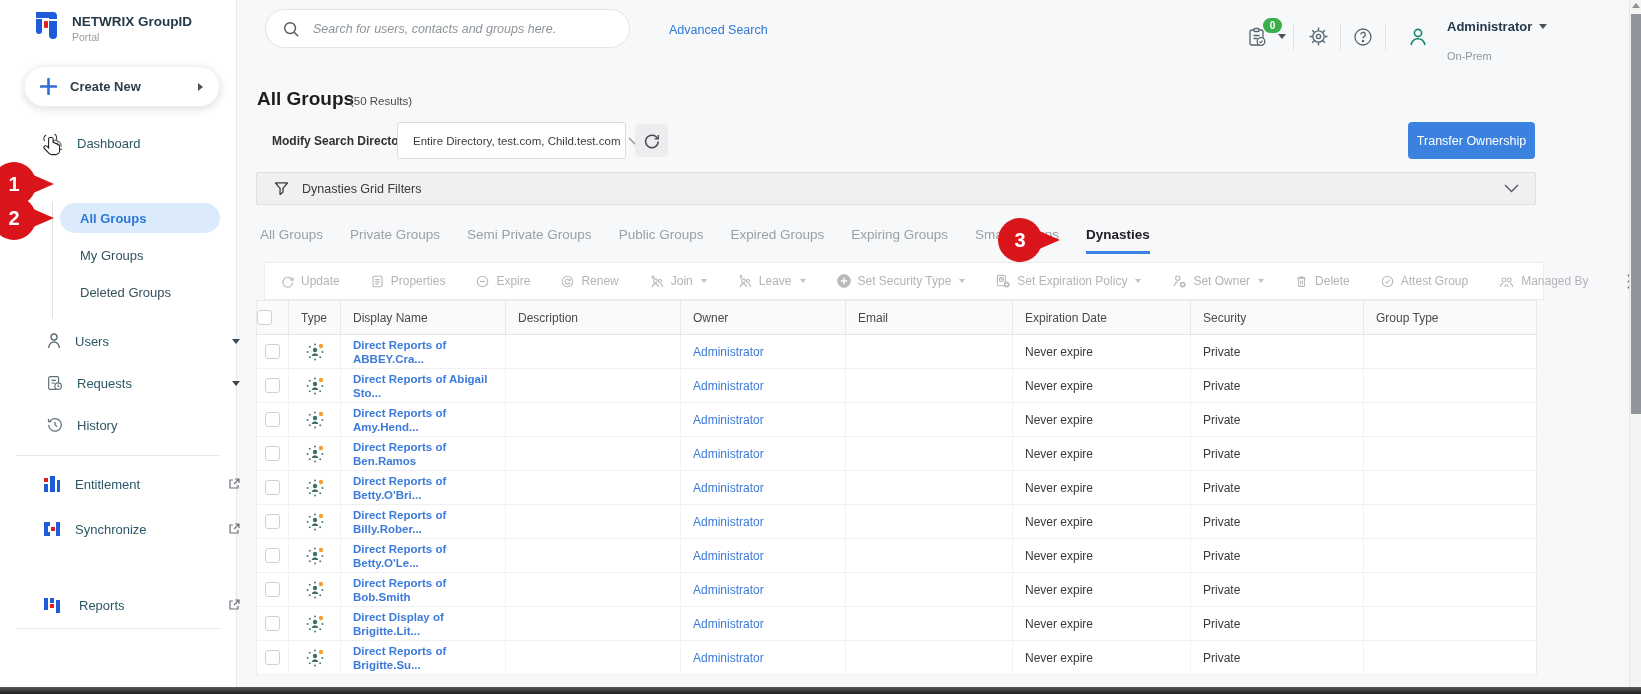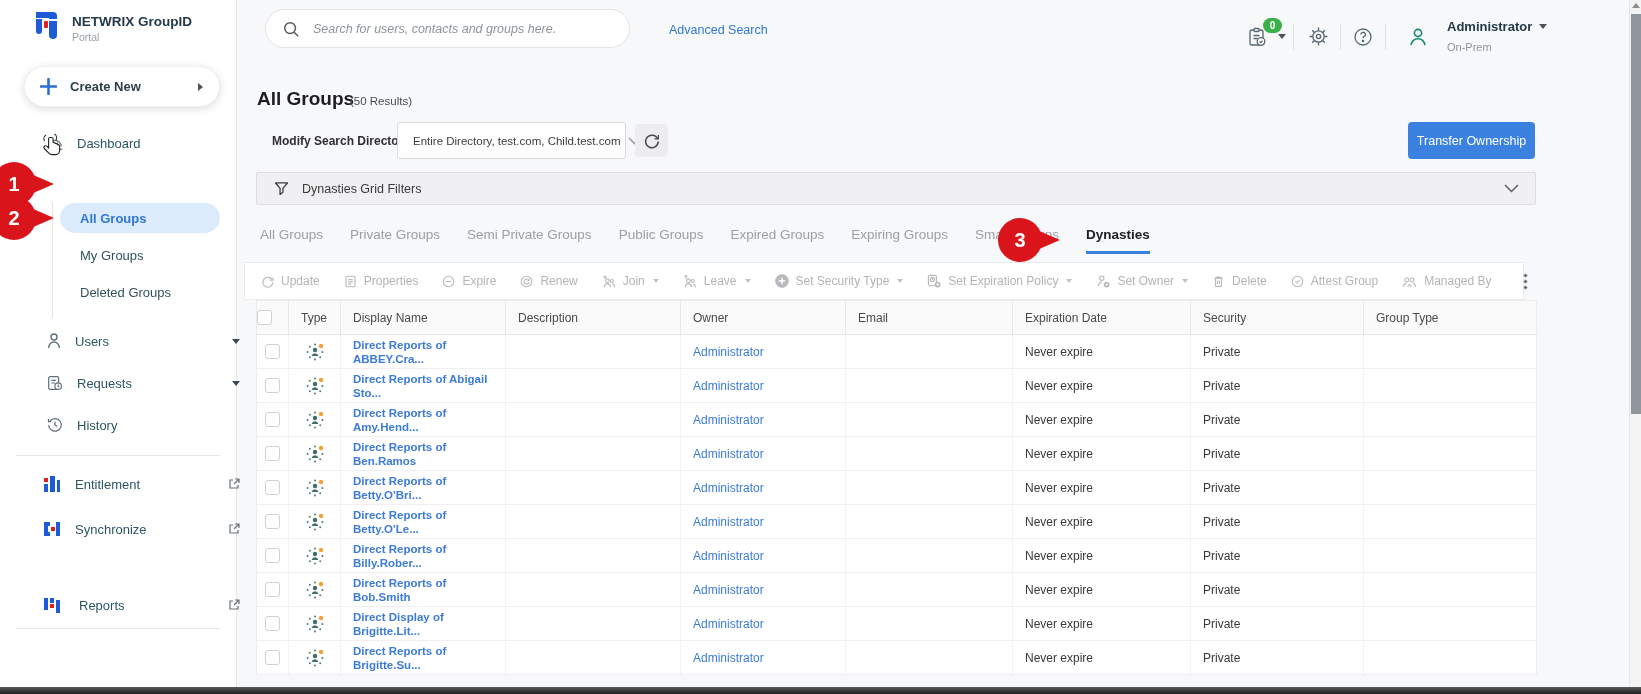--- a/index.html
+++ b/index.html
@@ -36,21 +36,21 @@
   .search-pill { position: absolute; left: 265px; top: 9px; width: 365px; height: 39px; background: #fff; border: 1px solid #e3e3e6; border-radius: 20px; display: flex; align-items: center; padding: 0 14px 0 16px; gap: 13px; }
   .search-pill input { border: none; outline: none; flex: 1; font-size: 12.5px; font-style: italic; color: #555; background: transparent; font-family: inherit; }
   .search-pill input::placeholder { color: #8d9499; }
   .advanced-link { position: absolute; left: 669px; top: 23px; font-size: 12.5px; color: #2f78d6; cursor: pointer; }
   .top-right { position: absolute; top: 0; left: 1240px; height: 60px; }
   .tr-item { position: absolute; cursor: pointer; }
   .badge { position: absolute; left: 17px; top: -8px; min-width: 19px; height: 15px; background: #3ab04a; border-radius: 8px; color: #fff; font-size: 10px; font-weight: bold; display: flex; align-items: center; justify-content: center; padding: 0 5px; }
   .tr-caret { width: 0; height: 0; border-top: 5px solid #4a5258; border-left: 4px solid transparent; border-right: 4px solid transparent; }
   .tr-divider { position: absolute; top: 24px; width: 1px; height: 26px; background: #e1e1e4; }
   .user-name { font-size: 13px; font-weight: bold; color: #24394a; white-space: nowrap; }
-  .user-env { font-size: 11px; color: #8d969c; margin-top: 7px; }
+  .user-env { font-size: 11px; color: #8d969c; margin-top: 16px; }
 
   
   .page-title { position: absolute; left: 257px; top: 88px; font-size: 19px; font-weight: bold; color: #1e1e20; }
   .page-results { position: absolute; left: 350px; top: 95px; font-size: 11.5px; color: #4c4c4e; }
   .modify-label { position: absolute; left: 272px; top: 134px; font-size: 12px; font-weight: bold; color: #303032; }
   .dir-select { position: absolute; left: 397px; top: 122px; width: 229px; height: 37px; background: #fff; border: 1px solid #dbdbde; border-radius: 3px; display: flex; align-items: center; padding: 0 10px 0 15px; gap: 8px; cursor: pointer; }
   .dir-select .val { flex: 1; font-size: 11.5px; color: #3d3d3f; white-space: nowrap; }
   .refresh-btn { position: absolute; left: 635px; top: 124px; width: 33px; height: 33px; background: #ededef; border-radius: 4px; display: flex; align-items: center; justify-content: center; cursor: pointer; }
   .transfer-btn { position: absolute; left: 1408px; top: 122px; width: 127px; height: 37px; background: #3b82e0; border: none; border-radius: 4px; color: #fff; font-size: 12.5px; font-family: inherit; cursor: pointer; }
 
@@ -58,21 +58,21 @@
   .filter-bar { position: absolute; left: 256px; top: 172px; width: 1280px; height: 33px; background: #f0f0f2; border: 1px solid #dededf; border-radius: 2px; display: flex; align-items: center; padding: 0 16px; gap: 12px; cursor: pointer; }
   .filter-bar .lbl { font-size: 12.5px; color: #3a3a3c; }
   .filter-bar .chev { margin-left: auto; }
 
   
   .tabs { position: absolute; left: 260px; top: 227px; display: flex; gap: 27px; }
   .tab { font-size: 13.5px; color: #9aa0a5; padding-bottom: 9px; border-bottom: 3px solid transparent; cursor: pointer; white-space: nowrap; }
   .tab.active { color: #202124; font-weight: bold; border-bottom-color: #3b82e0; }
 
   
-  .toolbar { position: absolute; left: 244px; top: 262px; width: 1280px; height: 38px; background: #fff; border: 1px solid #ececee; display: flex; padding-left: 15px; gap: 23px; }
+  .toolbar { position: absolute; left: 264px; top: 262px; width: 1280px; height: 38px; background: #fff; border: 1px solid #ececee; display: flex; padding-left: 15px; gap: 30px; }
   .tool { display: flex; align-items: center; gap: 6px; font-size: 12px; color: #b2b4b8; cursor: default; white-space: nowrap; }
   .tool svg { stroke: #b7b9bd; }
   .tool .tcaret { width: 0; height: 0; border-top: 4px solid #c0c2c6; border-left: 3.5px solid transparent; border-right: 3.5px solid transparent; margin-left: 2px; }
   .tool-more { margin-left: 8px; cursor: pointer; }
 
   
   .grid { position: absolute; left: 256px; top: 300px; width: 1280px; background: #fff; border: 1px solid #ececee; border-collapse: collapse; table-layout: fixed; }
   .grid col.c0 { width: 32px; } .grid col.c1 { width: 52px; } .grid col.c2 { width: 165px; }
   .grid col.c3 { width: 175px; } .grid col.c4 { width: 165px; } .grid col.c5 { width: 167px; }
   .grid col.c6 { width: 178px; } .grid col.c7 { width: 173px; } .grid col.c8 { width: 173px; }
@@ -643,48 +643,48 @@
               <circle cx="5.8" cy="16.2" r="1" fill="#4f7d77"></circle>
               <circle cx="11" cy="18.4" r="1" fill="#4f7d77"></circle>
               <circle cx="16.2" cy="16.2" r="1" fill="#4f7d77"></circle>
               <circle cx="18.4" cy="11" r="1" fill="#4f7d77"></circle>
               <circle cx="17" cy="5" r="2.2" fill="#f0a235"></circle>
               <circle cx="11" cy="9" r="2.2" fill="#3f6f68"></circle>
               <path d="M7.6 15a3.5 3.5 0 0 1 6.8 0z" fill="#3f6f68"></path>
             </svg>
           </span>
         </td>
+        <td><a class="name-link">Direct Reports of Billy.Rober...</a></td>
+        <td></td>
+        <td><a>Administrator</a></td>
+        <td></td>
+        <td><span>Never expire</span></td>
+        <td><span>Private</span></td>
+        <td></td>
+      </tr>
+
+      <tr>
+        <td class="td-center"><span class="cb"></span></td>
+        <td class="td-center icon-cell">
+          <span>
+            <svg width="22" height="22" viewBox="0 0 22 22">
+              <circle cx="11" cy="3.6" r="1" fill="#4f7d77"></circle>
+              <circle cx="5.8" cy="5.8" r="1" fill="#4f7d77"></circle>
+              <circle cx="3.6" cy="11" r="1" fill="#4f7d77"></circle>
+              <circle cx="5.8" cy="16.2" r="1" fill="#4f7d77"></circle>
+              <circle cx="11" cy="18.4" r="1" fill="#4f7d77"></circle>
+              <circle cx="16.2" cy="16.2" r="1" fill="#4f7d77"></circle>
+              <circle cx="18.4" cy="11" r="1" fill="#4f7d77"></circle>
+              <circle cx="17" cy="5" r="2.2" fill="#f0a235"></circle>
+              <circle cx="11" cy="9" r="2.2" fill="#3f6f68"></circle>
+              <path d="M7.6 15a3.5 3.5 0 0 1 6.8 0z" fill="#3f6f68"></path>
+            </svg>
+          </span>
+        </td>
         <td><a class="name-link">Direct Reports of Betty.O'Le...</a></td>
-        <td></td>
-        <td><a>Administrator</a></td>
-        <td></td>
-        <td><span>Never expire</span></td>
-        <td><span>Private</span></td>
-        <td></td>
-      </tr>
-
-      <tr>
-        <td class="td-center"><span class="cb"></span></td>
-        <td class="td-center icon-cell">
-          <span>
-            <svg width="22" height="22" viewBox="0 0 22 22">
-              <circle cx="11" cy="3.6" r="1" fill="#4f7d77"></circle>
-              <circle cx="5.8" cy="5.8" r="1" fill="#4f7d77"></circle>
-              <circle cx="3.6" cy="11" r="1" fill="#4f7d77"></circle>
-              <circle cx="5.8" cy="16.2" r="1" fill="#4f7d77"></circle>
-              <circle cx="11" cy="18.4" r="1" fill="#4f7d77"></circle>
-              <circle cx="16.2" cy="16.2" r="1" fill="#4f7d77"></circle>
-              <circle cx="18.4" cy="11" r="1" fill="#4f7d77"></circle>
-              <circle cx="17" cy="5" r="2.2" fill="#f0a235"></circle>
-              <circle cx="11" cy="9" r="2.2" fill="#3f6f68"></circle>
-              <path d="M7.6 15a3.5 3.5 0 0 1 6.8 0z" fill="#3f6f68"></path>
-            </svg>
-          </span>
-        </td>
-        <td><a class="name-link">Direct Reports of Billy.Rober...</a></td>
         <td></td>
         <td><a>Administrator</a></td>
         <td></td>
         <td><span>Never expire</span></td>
         <td><span>Private</span></td>
         <td></td>
       </tr>
 
       <tr>
         <td class="td-center"><span class="cb"></span></td>

